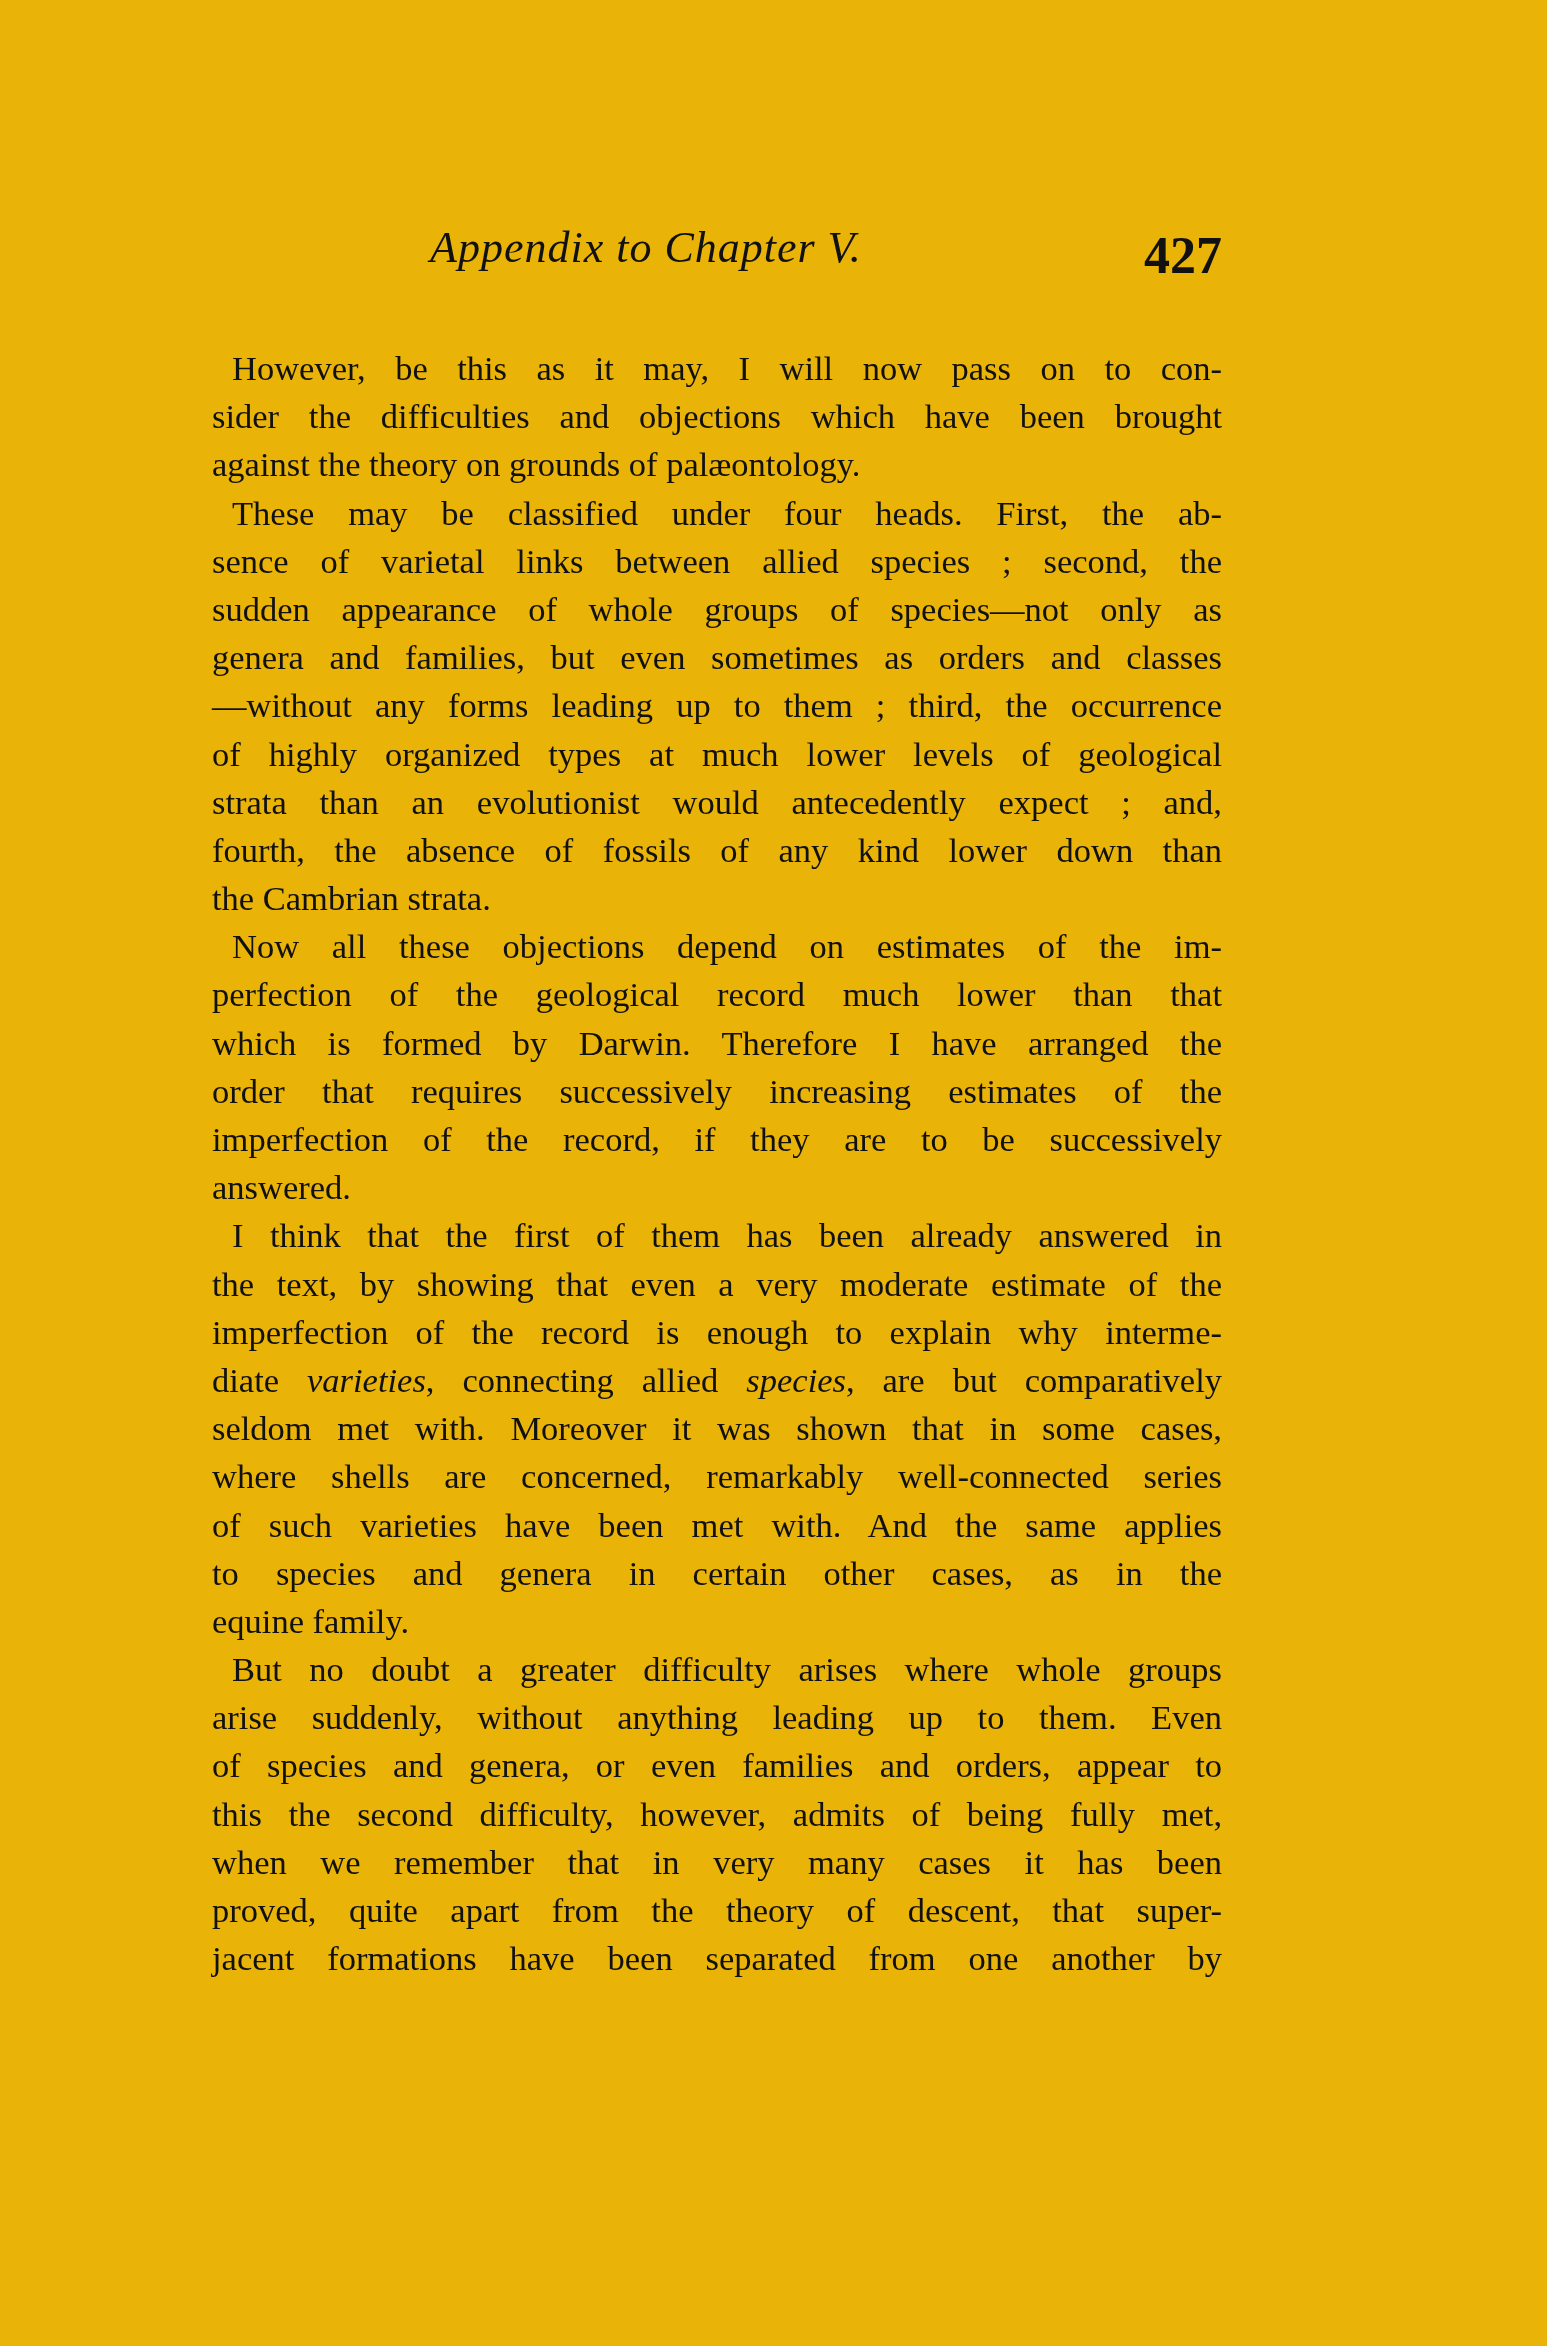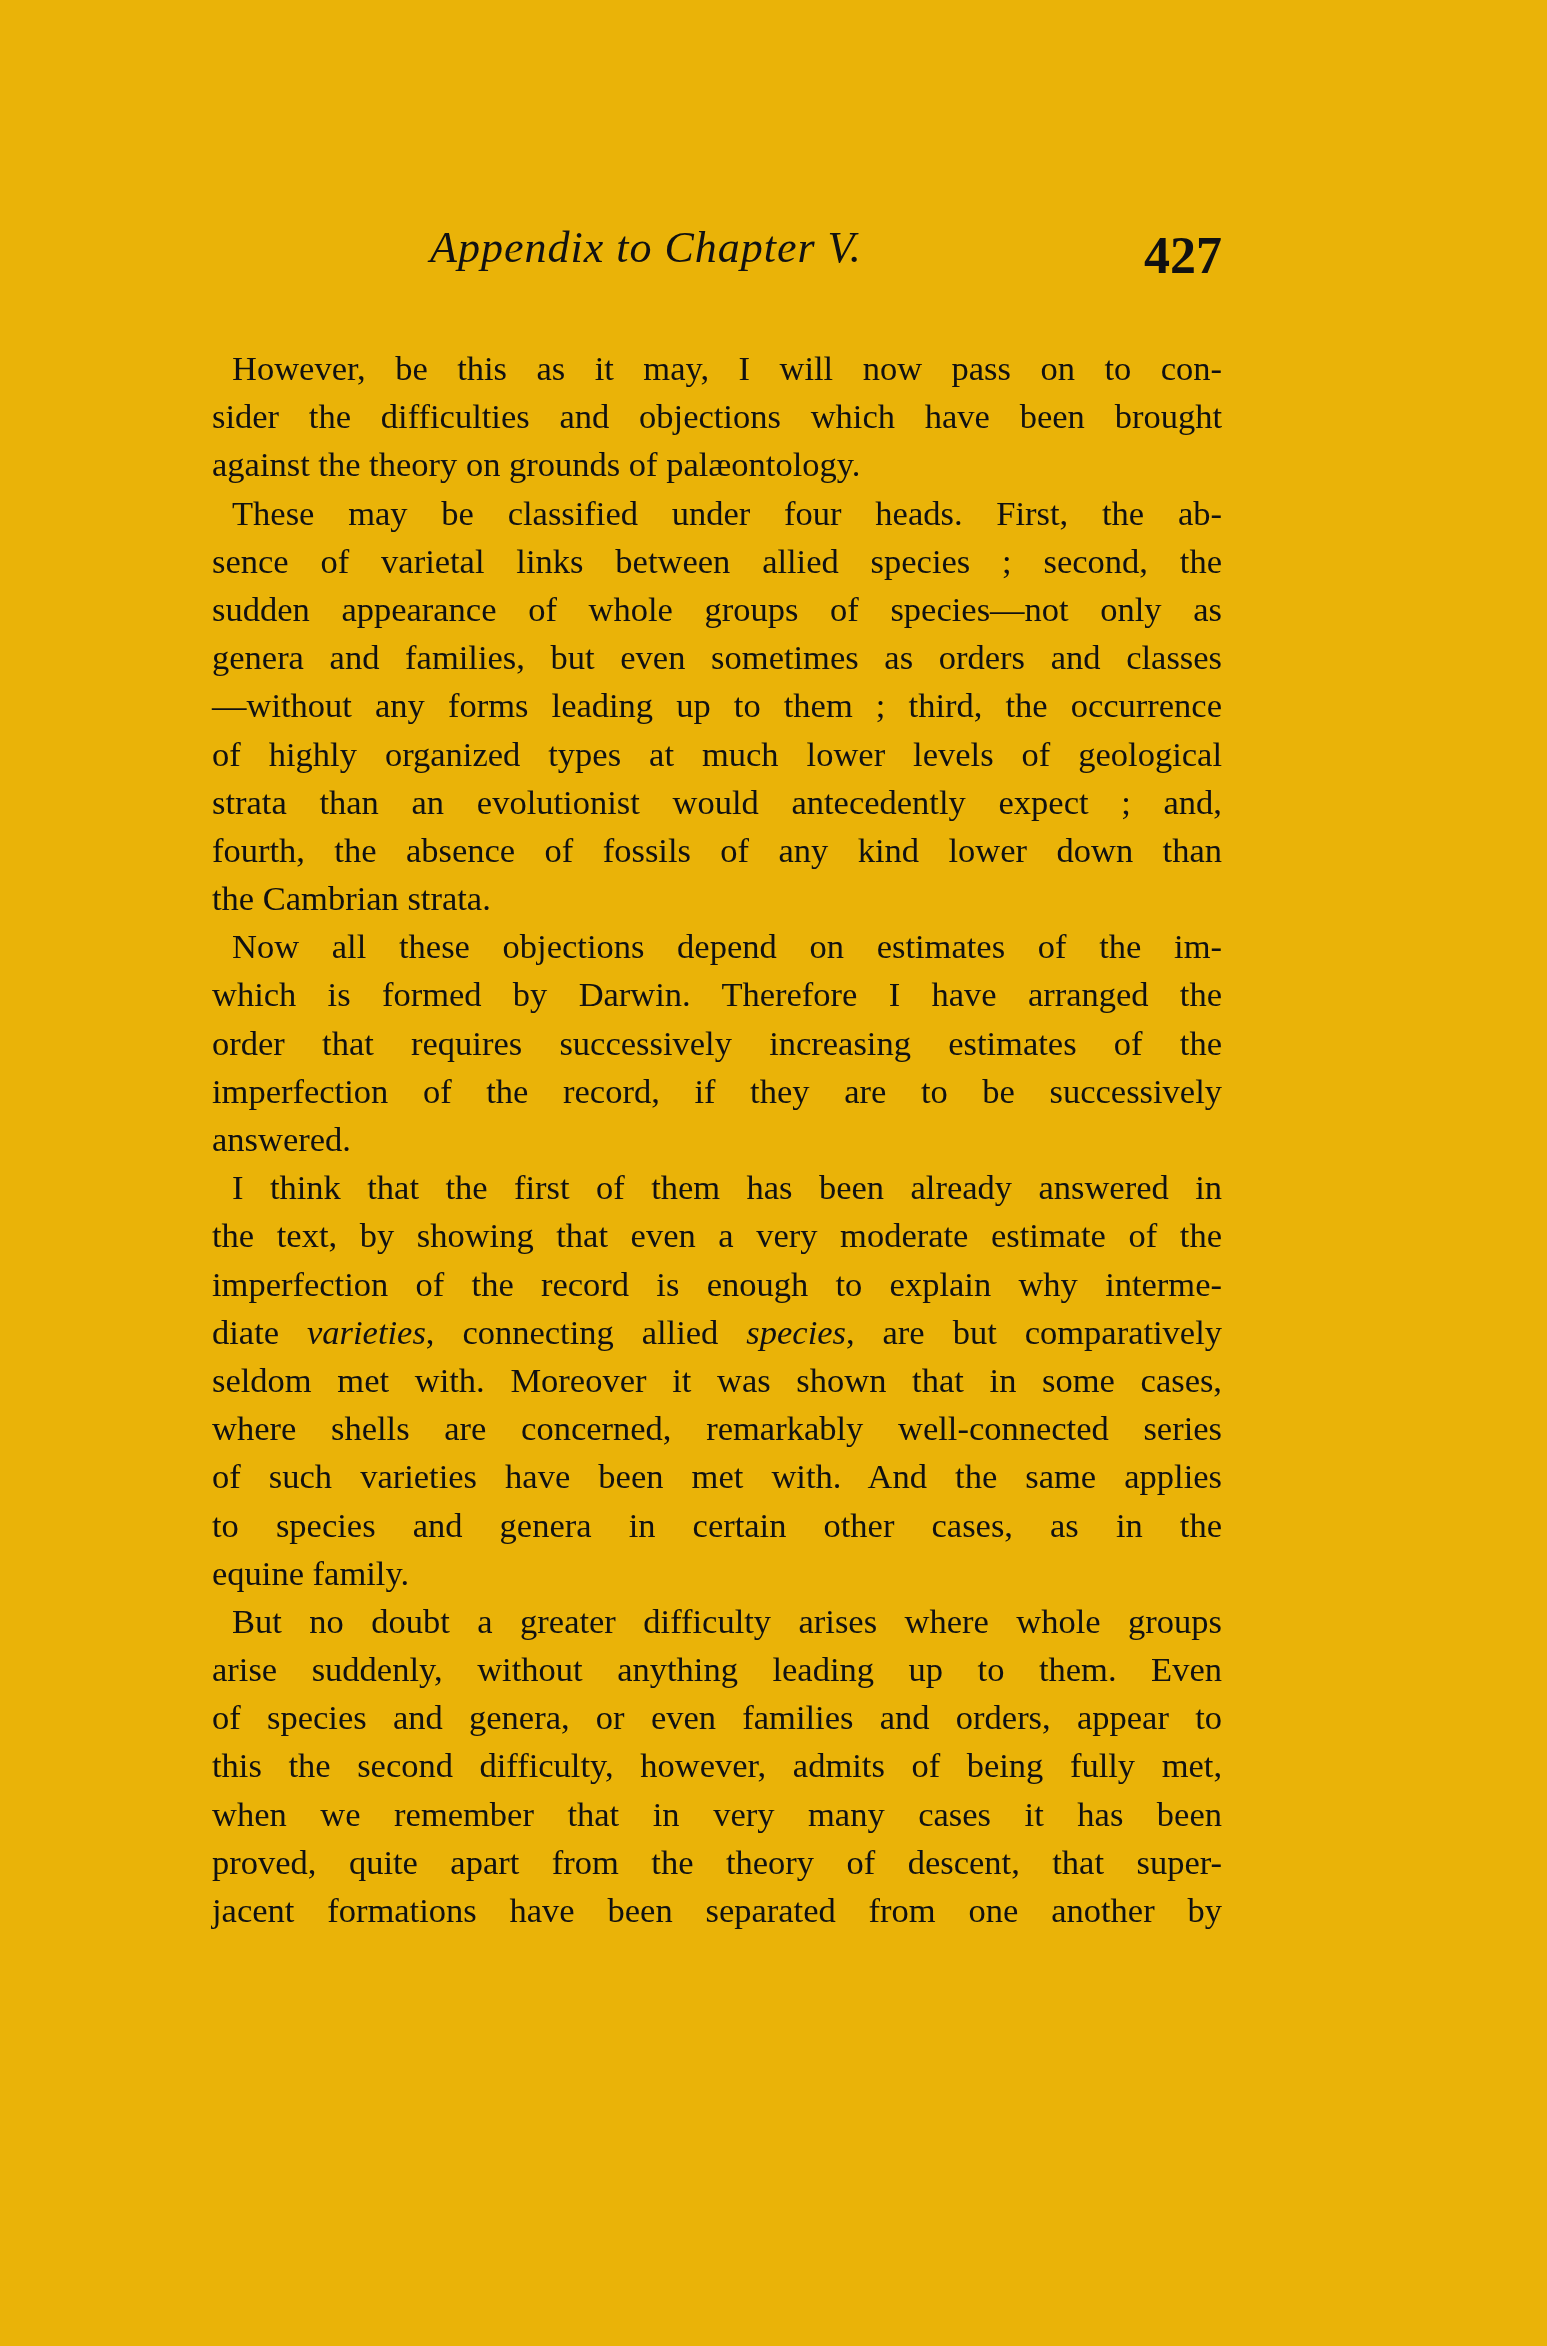--- a/index.html
+++ b/index.html
@@ -36,20 +36,21 @@
       <span class="line">sudden appearance of whole groups of species—not only as</span>
       <span class="line">genera and families, but even sometimes as orders and classes</span>
       <span class="line">—without any forms leading up to them ; third, the occurrence</span>
       <span class="line">of highly organized types at much lower levels of geological</span>
       <span class="line">strata than an evolutionist would antecedently expect ; and,</span>
       <span class="line">fourth, the absence of fossils of any kind lower down than</span>
       <span class="line last">the Cambrian strata.</span>
     </div>
     <div class="para">
       <span class="line indent">Now all these objections depend on estimates of the im-</span>
+      <span class="line">perfection of the geological record much lower than that</span>
       <span class="line">which is formed by Darwin.  Therefore I have arranged the</span>
       <span class="line">order that requires successively increasing estimates of the</span>
       <span class="line">imperfection of the record, if they are to be successively</span>
       <span class="line last">answered.</span>
     </div>
     <div class="para">
       <span class="line indent">I think that the first of them has been already answered in</span>
       <span class="line">the text, by showing that even a very moderate estimate of the</span>
       <span class="line">imperfection of the record is enough to explain why interme-</span>
       <span class="line italic-line">diate <em>varieties</em>, connecting allied <em>species</em>, are but comparatively</span>

